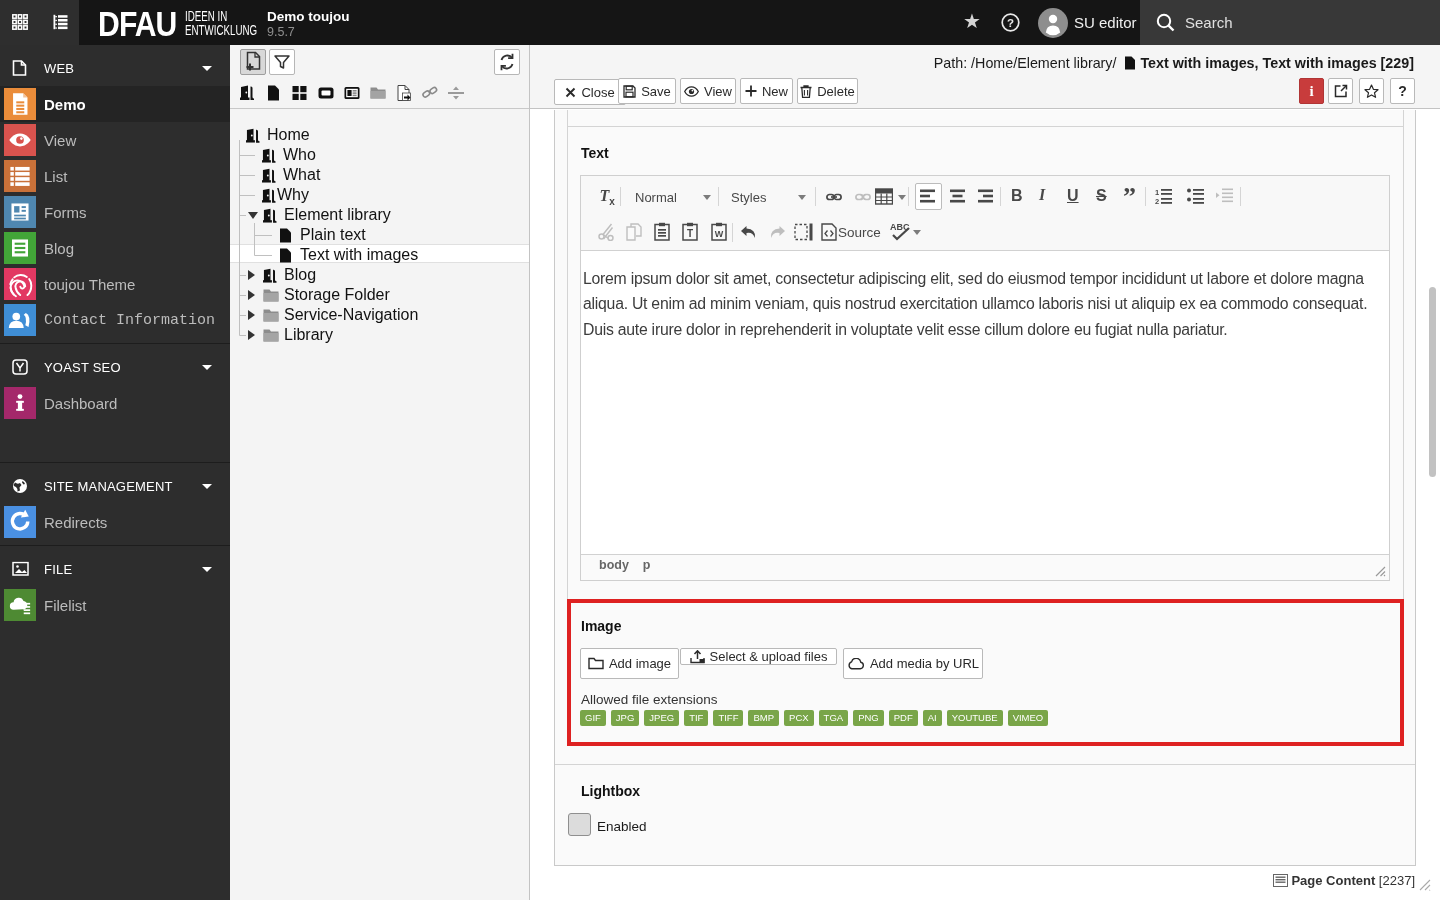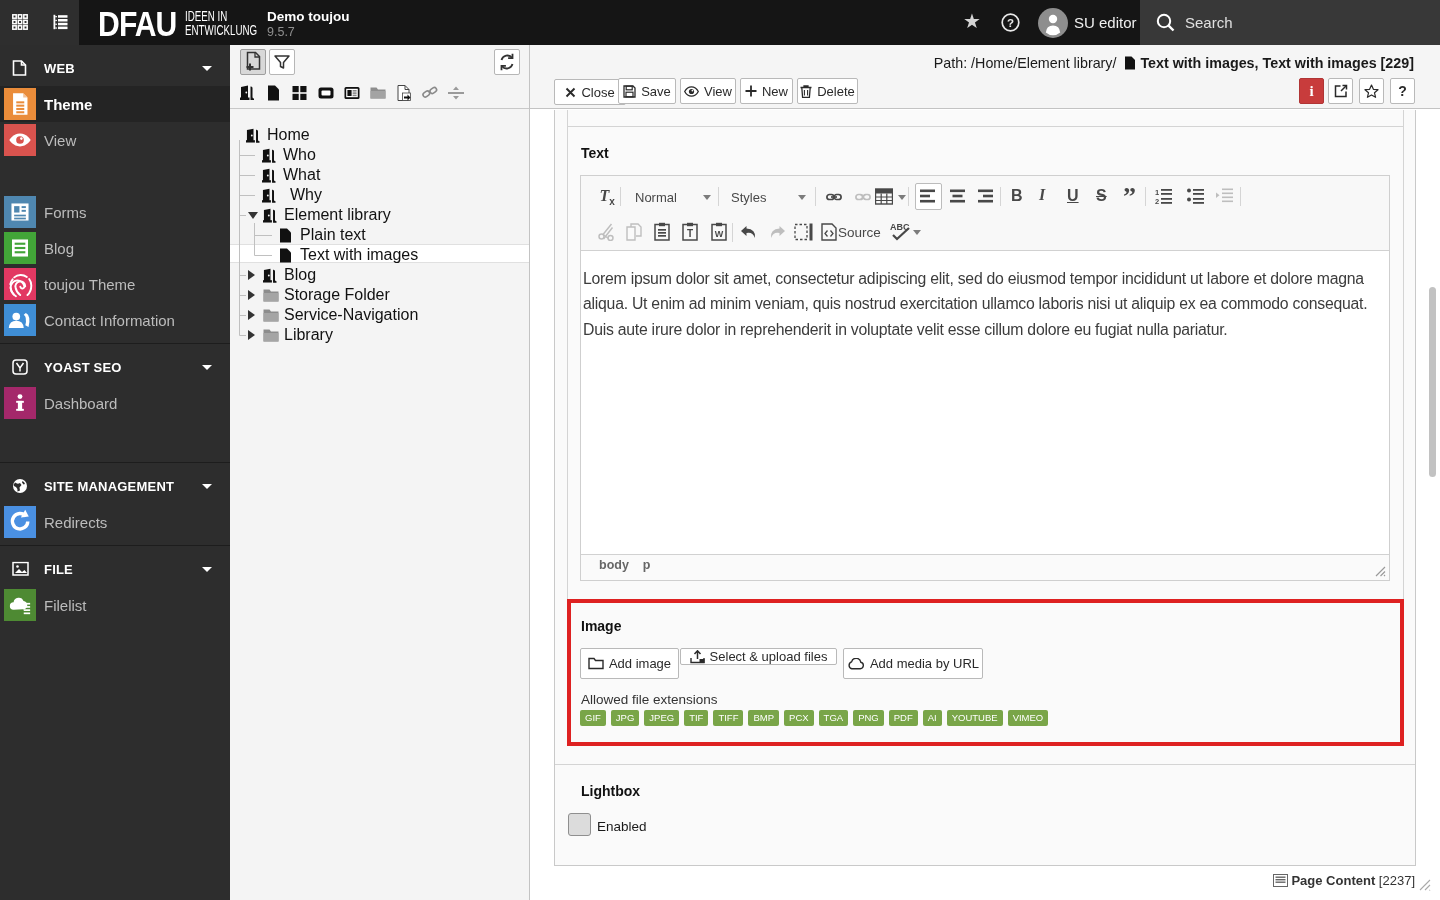--- a/index.html
+++ b/index.html
@@ -22,21 +22,21 @@
   .tb-star { position:absolute; left:963px; top:9px; color:#d4d4d4; font-size:20px; }
   .su-name { position:absolute; left:1074px; top:14px; color:#f0f0f0; font-size:15px; }
   .search-lbl { position:absolute; left:1185px; top:14px; color:#e0e0e0; font-size:15px; }
 
   
   #mmenu { position:absolute; left:0; top:45px; width:230px; height:855px; background:#2d2d2d; }
   .mrow { position:absolute; left:0; width:230px; height:36px; }
   .mrow .lbl { position:absolute; left:44px; top:50%; transform:translateY(-50%); color:#bcbcbc; font-size:15px; }
   .mrow.sel { background:#242424; }
   .mrow.sel .lbl { color:#fff; }
-  .mhead .lbl { color:#fff; font-weight:bold; font-size:13px; letter-spacing:0.2px; }
+  .mhead .lbl { color:#fff; font-weight:normal; font-size:13px; letter-spacing:0.2px; }
   .mhead .caret { position:absolute; right:18px; top:16px; width:0; height:0; border-left:5px solid transparent; border-right:5px solid transparent; border-top:5px solid #fff; }
   .mico { position:absolute; left:4px; top:2px; width:32px; height:32px; }
   .hico { position:absolute; left:12px; top:50%; transform:translateY(-50%); }
   .msep { position:absolute; left:0; width:230px; height:1px; background:#1d1d1d; }
 
   
   #treepanel { position:absolute; left:230px; top:45px; width:300px; height:855px; background:#f4f4f4; border-right:1px solid #c3c3c3; }
   .tbtn { position:absolute; width:26px; height:26px; background:#fff; border:1px solid #b6b6b6; border-radius:2px; }
   .tbtn.active { background:#d8d8d8; border-color:#9e9e9e; }
   .treesep { position:absolute; left:0; top:63px; width:299px; height:1px; background:#c8c8c8; }
@@ -133,34 +133,51 @@
     <div class="mico" style="background:#ea8c3a;">
       <svg width="32" height="32" viewBox="0 0 30 30">
           <path d="M8.5 5h9.5l4 4v16H8.5z" fill="#fff"></path>
           <path d="M18 5l4 4h-4z" fill="#f3c298"></path>
           <rect x="11.5" y="12.5" width="7.5" height="1.9" fill="#ea8c3a"></rect>
           <rect x="11.5" y="15.6" width="7.5" height="1.9" fill="#ea8c3a"></rect>
           <rect x="11.5" y="18.7" width="7.5" height="1.9" fill="#ea8c3a"></rect>
           <rect x="11.5" y="21.8" width="7.5" height="1.9" fill="#ea8c3a"></rect>
         </svg>
     </div>
-    <div class="lbl" style="font-weight:bold;">Theme</div>
+    <div class="lbl" style="font-weight:bold;">Demo</div>
   </div>
 
   <div class="mrow" style="top:77px;">
     <div class="mico" style="background:#d9534e;">
       <svg width="32" height="32" viewBox="0 0 30 30">
           <path d="M15 9 C21.5 9 25 15 25 15 C25 15 21.5 21 15 21 C8.5 21 5 15 5 15 C5 15 8.5 9 15 9 Z" fill="#fff"></path>
           <circle cx="15" cy="15" r="3.6" fill="#d9534e"></circle>
           <circle cx="16.3" cy="13.7" r="1.2" fill="#fff"></circle>
         </svg>
     </div>
     <div class="lbl">View</div>
   </div>
 
+  <div class="mrow" style="top:113px;">
+    <div class="mico" style="background:#c97139;">
+      <svg width="32" height="32" viewBox="0 0 30 30">
+          <g fill="#fff">
+            <rect x="6" y="6.5" width="3.2" height="3.4"></rect>
+            <rect x="10.5" y="6.5" width="13.5" height="3.4"></rect>
+            <rect x="6" y="11.3" width="3.2" height="3.4"></rect>
+            <rect x="10.5" y="11.3" width="13.5" height="3.4"></rect>
+            <rect x="6" y="16.1" width="3.2" height="3.4"></rect>
+            <rect x="10.5" y="16.1" width="13.5" height="3.4"></rect>
+            <rect x="6" y="20.9" width="3.2" height="3.4"></rect>
+            <rect x="10.5" y="20.9" width="13.5" height="3.4"></rect>
+          </g>
+        </svg>
+    </div>
+    <div class="lbl">List</div>
+  </div>
 
   <div class="mrow" style="top:149px;">
     <div class="mico" style="background:#4f87b0;">
       <svg width="32" height="32" viewBox="0 0 30 30">
           <rect x="7" y="7" width="16" height="16" fill="#fff"></rect>
           <rect x="9.5" y="9.5" width="5" height="6" fill="#4f87b0"></rect>
           <rect x="16.5" y="9.5" width="4" height="1.8" fill="#4f87b0"></rect>
           <rect x="16.5" y="13" width="4" height="1.8" fill="#4f87b0"></rect>
           <rect x="9.5" y="17.5" width="11" height="1.6" fill="#4f87b0"></rect>
           <rect x="9.5" y="20.3" width="11" height="1.6" fill="#4f87b0"></rect>
@@ -190,21 +207,21 @@
             <path d="M23.6 10.3 a10 10 0 0 1 2 6 c0 3.6 -1.3 6.8 -3.6 9"></path>
             <path d="M6.2 18.6 a10 10 0 0 0 3 6.3"></path>
             <path d="M19.9 17.1 a4.6 4.6 0 1 0 -9 1.4 c0.5 2.8 2 5.2 4.3 6.9"></path>
             <path d="M15.3 17.5 a1.9 1.9 0 1 0 3.8 -0.4 a6.5 6.5 0 0 0 -12.9 1.2 c0.4 3.5 2.3 6.4 5 8.2"></path>
           </g>
         </svg>
     </div>
     <div class="lbl">toujou Theme</div>
   </div>
 
-  <div class="mrow" style="top:257px;">
+  <div class="mrow" style="top:257px;font-family:Liberation Mono, monospace;">
     <div class="mico" style="background:#3f8ed6;">
       <svg width="32" height="32" viewBox="0 0 30 30">
           <circle cx="11.5" cy="11.8" r="3.6" fill="#fff"></circle>
           <path d="M4.5 22.5 Q5 15.8 11.5 15.8 Q18 15.8 18.5 22.5 Z" fill="#fff"></path>
           <path d="M20.5 8.5 q5 2.5 2.5 13 l-3 -1.5 q1.8 -8 -1.5 -10z" fill="#fff"></path>
         </svg>
     </div>
     <div class="lbl">Contact Information</div>
   </div>
   <div class="msep" style="top:298px;"></div>
@@ -396,21 +413,21 @@
         <path d="M1 2.2 L8 0.8 V13.5 L1 15 Z" fill="#111"></path>
         <rect x="0" y="13" width="9.5" height="2.5" fill="#111"></rect>
         <path d="M10.7 1.8 q2.1 -0.3 2.1 1.6 V12.6 q0 1.6 1.6 1.6 v1.6 h-3.7z" fill="#111"></path>
         <circle cx="6.2" cy="8" r="1" fill="#f4f4f4"></circle>
       </svg><span style="margin-left:21px;">What</span></div>
   <div class="trow" style="left:32px;top:140px;"><svg class="abs" style="left:0;top:3px;" width="15" height="15" viewBox="0 0 16 16">
         <path d="M1 2.2 L8 0.8 V13.5 L1 15 Z" fill="#111"></path>
         <rect x="0" y="13" width="9.5" height="2.5" fill="#111"></rect>
         <path d="M10.7 1.8 q2.1 -0.3 2.1 1.6 V12.6 q0 1.6 1.6 1.6 v1.6 h-3.7z" fill="#111"></path>
         <circle cx="6.2" cy="8" r="1" fill="#f4f4f4"></circle>
-      </svg><span style="margin-left:28px;">Why</span></div>
+      </svg><span style="margin-left:15px;">Why</span></div>
   <div class="trow" style="left:18px;top:160px;"><span class="abs" style="left:0;top:0;width:0;height:0;border-left:5px solid transparent;border-right:5px solid transparent;border-top:7px solid #333;margin-top:7px;"></span><svg class="abs" style="left:15px;top:3px;" width="15" height="15" viewBox="0 0 16 16">
         <path d="M1 2.2 L8 0.8 V13.5 L1 15 Z" fill="#111"></path>
         <rect x="0" y="13" width="9.5" height="2.5" fill="#111"></rect>
         <path d="M10.7 1.8 q2.1 -0.3 2.1 1.6 V12.6 q0 1.6 1.6 1.6 v1.6 h-3.7z" fill="#111"></path>
         <circle cx="6.2" cy="8" r="1" fill="#f4f4f4"></circle>
       </svg><span style="margin-left:36px;">Element library</span></div>
   <div class="trow" style="left:49px;top:180px;"><svg class="abs" style="left:0;top:3px;" width="13" height="15" viewBox="0 0 13 15">
         <path d="M1 0.5 h7 l4 4 V14.5 H1z" fill="#111"></path>
       </svg><span style="margin-left:21px;">Plain text</span></div>
   <div class="trow" style="left:49px;top:200px;"><svg class="abs" style="left:0;top:3px;" width="13" height="15" viewBox="0 0 13 15">

